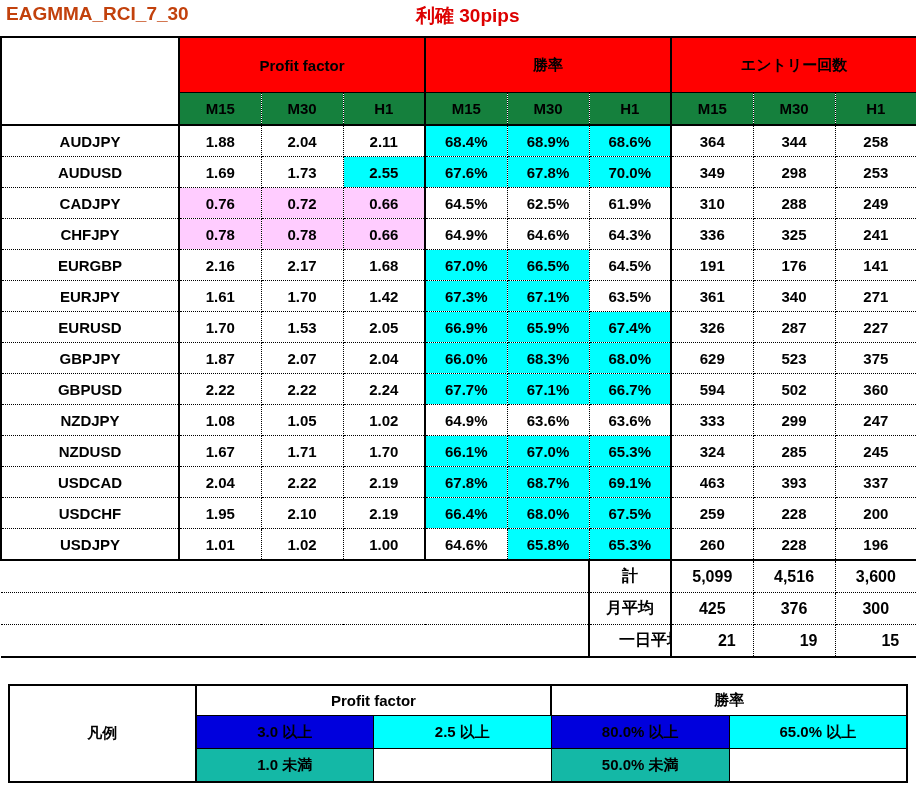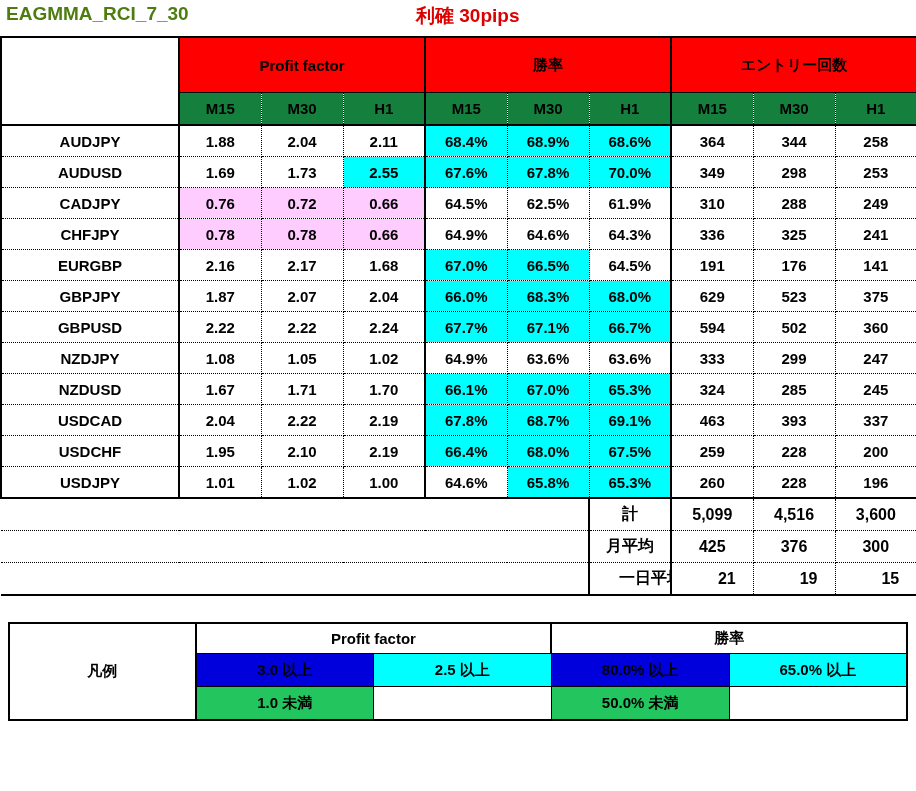--- a/index.html
+++ b/index.html
@@ -19,21 +19,21 @@
   .titlebar {
     position: relative;
     height: 36px;
   }
   .title-left {
     position: absolute;
     left: 6px;
     top: 3px;
     font-size: 19px;
     font-weight: bold;
-    color: #4d7c0f;
+    color: #c2410c;
     letter-spacing: 0px;
     white-space: nowrap;
   }
   .title-center {
     position: absolute;
     left: 372px;
     top: 3px;
     font-size: 19px;
     font-weight: bold;
     color: #dd0000;
@@ -189,21 +189,21 @@
     font-weight: normal;
     height: 29px;
     border-top: 2px solid #000 !important;
     border-bottom: 1px solid #000 !important;
     border-left: none !important;
     border-right: 2px solid #000 !important;
   }
   tr.lg-row td { height: 32px; }
   td.lg-cell-blue { background: #0000dd; color: #ffffff; }
   td.lg-cell-cyan { background: #00ffff; color: #0000cc; }
-  td.lg-cell-pink { background: #22c55e; color: #000000; }
+  td.lg-cell-pink { background: #14b8a6; color: #000000; }
   td.lg-cell-white { background: #ffffff; }
   td.lg-bl { border-left: 2px solid #000 !important; }
   td.lg-br { border-right: 2px solid #000 !important; }
   tr.lg-last td { border-bottom: 2px solid #000 !important; }
 </style>
 </head>
 <body>
 
 <div class="titlebar">
   <div class="title-left">EAGMMA_RCI_7_30</div>
@@ -298,20 +298,44 @@
         <td class="num">2.17</td>
         <td class="num gsep-r">1.68</td>
         <td class="num hl-cyan gsep-l">67.0%</td>
         <td class="num hl-cyan">66.5%</td>
         <td class="num gsep-r">64.5%</td>
         <td class="num gsep-l">191</td>
         <td class="num">176</td>
         <td class="num gsep-r">141</td>
       </tr>
       <tr class="datarow">
+        <td class="pair">EURJPY</td>
+        <td class="num gsep-l">1.61</td>
+        <td class="num">1.70</td>
+        <td class="num gsep-r">1.42</td>
+        <td class="num hl-cyan gsep-l">67.3%</td>
+        <td class="num hl-cyan">67.1%</td>
+        <td class="num gsep-r">63.5%</td>
+        <td class="num gsep-l">361</td>
+        <td class="num">340</td>
+        <td class="num gsep-r">271</td>
+      </tr>
+      <tr class="datarow">
+        <td class="pair">EURUSD</td>
+        <td class="num gsep-l">1.70</td>
+        <td class="num">1.53</td>
+        <td class="num gsep-r">2.05</td>
+        <td class="num hl-cyan gsep-l">66.9%</td>
+        <td class="num hl-cyan">65.9%</td>
+        <td class="num hl-cyan gsep-r">67.4%</td>
+        <td class="num gsep-l">326</td>
+        <td class="num">287</td>
+        <td class="num gsep-r">227</td>
+      </tr>
+      <tr class="datarow">
         <td class="pair">GBPJPY</td>
         <td class="num gsep-l">1.87</td>
         <td class="num">2.07</td>
         <td class="num gsep-r">2.04</td>
         <td class="num hl-cyan gsep-l">66.0%</td>
         <td class="num hl-cyan">68.3%</td>
         <td class="num hl-cyan gsep-r">68.0%</td>
         <td class="num gsep-l">629</td>
         <td class="num">523</td>
         <td class="num gsep-r">375</td>

